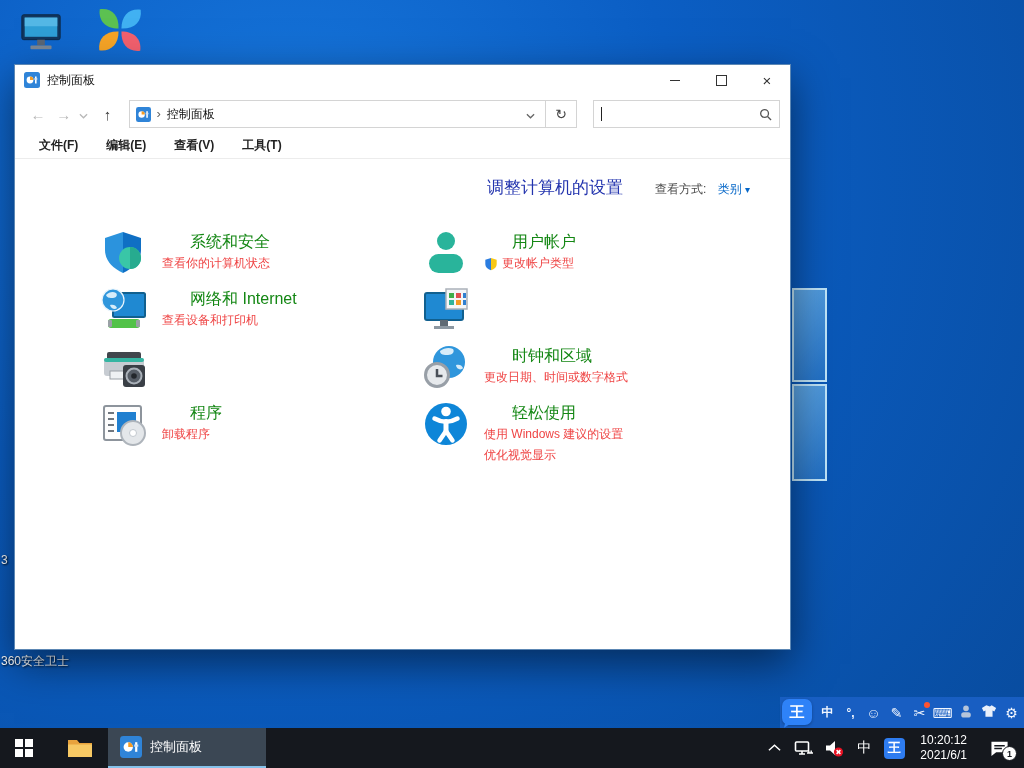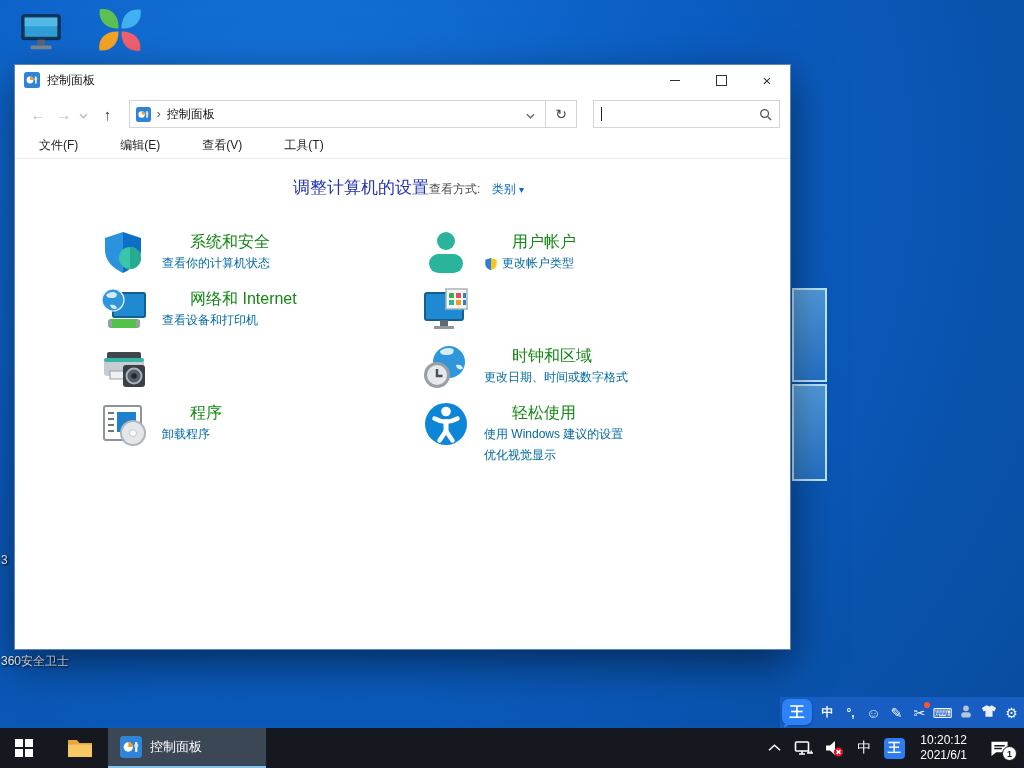--- a/index.html
+++ b/index.html
@@ -38,38 +38,38 @@
   #addressbar .crumb-chev{color:#666;margin:0 6px 2px 6px;font-size:13px;}
   #addressbar .crumb{font-size:12px;color:#111;}
   #addr-dd{margin-left:auto;padding:0 6px;}
   #refresh-btn{height:26px;width:30px;border:1px solid #d4d4d4;border-left:none;display:flex;
     align-items:center;justify-content:center;color:#444;font-size:14px;}
   #searchbox{height:26px;border:1px solid #d4d4d4;margin-left:16px;flex:1;display:flex;
     align-items:center;padding:0 7px;}
   #searchbox input{border:none;outline:none;flex:1;font-size:12px;padding:0;
     font-family:inherit;caret-color:#000;}
   .fake-caret{width:1px;height:14px;background:#222;margin-right:2px;}
-  #menubar{height:25px;display:flex;align-items:center;gap:42px;padding-left:24px;
-    font-size:12px;color:#222;border-bottom:1px solid #ececec;}
+  #menubar{height:25px;display:flex;align-items:center;gap:28px;padding-left:24px;
+    font-size:12px;color:#222;border-bottom:1px solid #ececec;font-weight:bold;}
   .menu-item{cursor:default;}
   
   #content{padding:17px 40px 0 52px;}
-  #content-header{display:flex;align-items:baseline;justify-content:center;}
+  #content-header{display:flex;align-items:baseline;justify-content:flex-end;gap:32px;}
   #page-heading{font-size:17px;color:#2334ae;font-weight:normal;margin:0;}
   #viewby{font-size:12px;color:#4a4a4a;}
   #viewby .vb-link{color:#0667c8;margin-left:8px;}
   #viewby .vb-caret{color:#0667c8;font-size:10px;}
   #cats{display:flex;margin:30px 0 0 33px;}
   .col{width:322px;}
   .col2{flex:1;}
   .cat{display:flex;margin-bottom:9px;min-height:48px;}
   .cat-icon{width:48px;height:48px;flex:0 0 48px;margin-right:14px;}
   .cat-text{padding-top:1px;}
   .cat-title{font-size:16px;color:#148714;line-height:23px;display:inline-block;margin-left:28px;}
-  .cat-link{font-size:12px;color:#0369a1;line-height:21px;display:flex;align-items:center;gap:4px;}
+  .cat-link{font-size:12px;color:#ef4444;line-height:21px;display:flex;align-items:center;gap:4px;}
   
   #ime-bar{position:absolute;left:780px;top:697px;width:244px;height:31px;
     background:rgba(26,95,196,.92);display:flex;align-items:center;gap:0;
     padding-left:36px;box-sizing:border-box;}
   #ime-logo{position:absolute;left:2px;top:2px;width:30px;height:26px;background:#2e82f8;
     border-radius:7px;color:#fff;font-weight:bold;font-size:15px;display:flex;
     align-items:center;justify-content:center;box-shadow:0 1px 3px rgba(0,0,0,.3);}
   #ime-logo::after{content:"";position:absolute;left:3px;bottom:-4px;border:5px solid transparent;
     border-top-color:#2e82f8;border-left-color:#2e82f8;transform:rotate(12deg);width:0;height:0;}
   .ime-ic{width:23px;text-align:center;color:#f2f7ff;font-size:14px;position:relative;flex:0 0 23px;}

